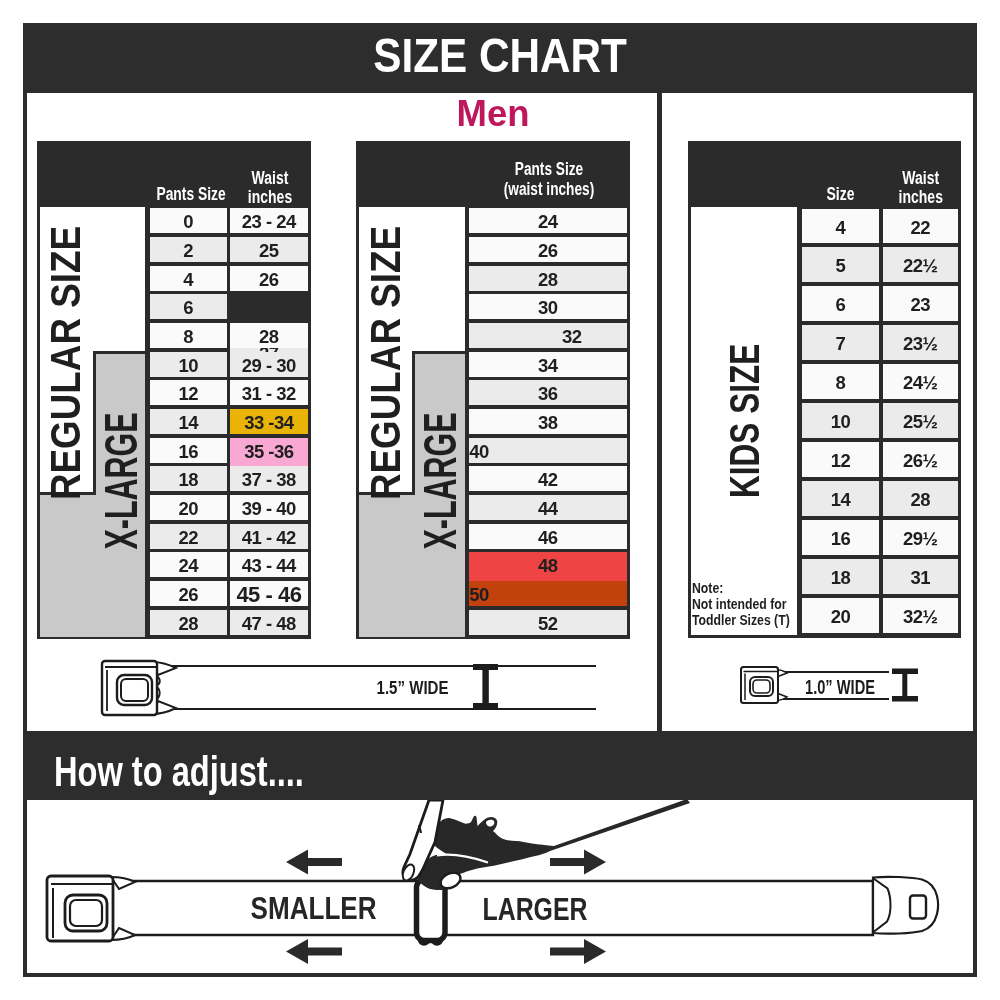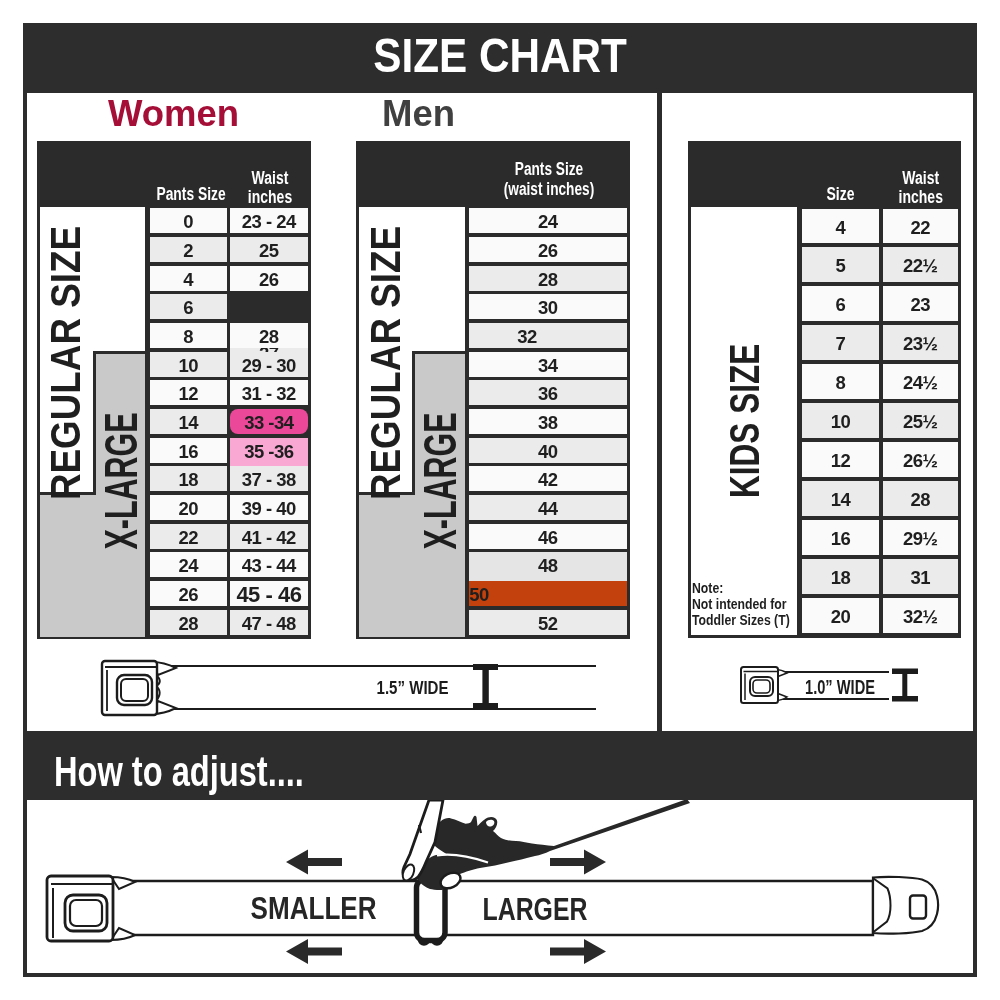--- a/index.html
+++ b/index.html
@@ -16,23 +16,22 @@
 <div style="position:absolute;left:23px;top:23px;width:954px;height:70px;background:#2d2d2d;"></div>
 
 <div style="position:absolute;left:23px;top:31px;width:954px;height:50px;text-align:center;color:#ffffff;font-size:48px;font-weight:700;line-height:50px;white-space:nowrap;transform:scaleX(0.88);">SIZE CHART</div>
 
 <div style="position:absolute;left:23px;top:93px;width:4px;height:638px;background:#2d2d2d;"></div>
 
 <div style="position:absolute;left:973px;top:93px;width:4px;height:638px;background:#2d2d2d;"></div>
 
 <div style="position:absolute;left:657px;top:93px;width:5px;height:638px;background:#2b2b2b;"></div>
 
-<div style="position:absolute;left:63px;top:94.4px;width:221px;height:40px;text-align:center;color:#a50e37;font-size:36.5px;font-weight:700;line-height:40px;">Women</div>
-
-<div style="position:absolute;left:382px;top:94.4px;width:222px;height:40px;color:#404040;font-size:36.5px;font-weight:700;line-height:40px;">Men</div>
+
+<div style="position:absolute;left:382px;top:94.4px;width:222px;height:40px;text-align:center;color:#be185d;font-size:36.5px;font-weight:700;line-height:40px;">Men</div>
 
 
 <div style="position:absolute;left:36.5px;top:141.0px;width:274.0px;height:498.0px;background:#2b2b2b;"></div>
 
 <div style="position:absolute;left:148.0px;top:184.4px;width:80.5px;height:20px;text-align:center;color:#fff;font-size:17.5px;font-weight:700;line-height:20px;white-space:nowrap;transform:scaleX(0.79);">Pants Size</div>
 
 <div style="position:absolute;left:228.5px;top:169px;width:82.0px;height:38px;text-align:center;color:#fff;font-size:17.5px;font-weight:700;line-height:18.7px;white-space:nowrap;transform:scaleX(0.80);">Waist<br>inches</div>
 
 <div style="position:absolute;left:149.75px;top:208.25px;width:77.0px;height:25.17px;background:#fafafa;text-align:center;color:#1f1f1f;font-size:18.5px;font-weight:700;letter-spacing:-0.5px;line-height:27.77px;">0</div>
 
@@ -57,21 +56,21 @@
 <div style="position:absolute;left:149.75px;top:351.59px;width:77.0px;height:25.17px;background:#ebebeb;text-align:center;color:#1f1f1f;font-size:18.5px;font-weight:700;letter-spacing:-0.5px;line-height:27.77px;">10</div>
 
 <div style="position:absolute;left:230.25px;top:351.59px;width:77.25px;height:25.17px;background:#ebebeb;text-align:center;color:#1f1f1f;font-size:18.5px;font-weight:700;letter-spacing:-0.5px;line-height:27.77px;">29 - 30</div>
 
 <div style="position:absolute;left:149.75px;top:380.25px;width:77.0px;height:25.17px;background:#fafafa;text-align:center;color:#1f1f1f;font-size:18.5px;font-weight:700;letter-spacing:-0.5px;line-height:27.77px;">12</div>
 
 <div style="position:absolute;left:230.25px;top:380.25px;width:77.25px;height:25.17px;background:#fafafa;text-align:center;color:#1f1f1f;font-size:18.5px;font-weight:700;letter-spacing:-0.5px;line-height:27.77px;">31 - 32</div>
 
 <div style="position:absolute;left:149.75px;top:408.92px;width:77.0px;height:25.17px;background:#ebebeb;text-align:center;color:#1f1f1f;font-size:18.5px;font-weight:700;letter-spacing:-0.5px;line-height:27.77px;">14</div>
 
-<div style="position:absolute;left:230.25px;top:408.92px;width:77.25px;height:25.17px;background:#ec4899;text-align:center;color:#1f1f1f;font-size:18.5px;font-weight:700;letter-spacing:-0.5px;line-height:27.77px;border-radius:8px;">33 -34</div>
+<div style="position:absolute;left:230.25px;top:408.92px;width:77.25px;height:25.17px;background:#eab308;text-align:center;color:#1f1f1f;font-size:18.5px;font-weight:700;letter-spacing:-0.5px;line-height:27.77px;">33 -34</div>
 
 <div style="position:absolute;left:149.75px;top:437.59px;width:77.0px;height:25.17px;background:#fafafa;text-align:center;color:#1f1f1f;font-size:18.5px;font-weight:700;letter-spacing:-0.5px;line-height:27.77px;">16</div>
 
 <div style="position:absolute;left:230.25px;top:437.59px;width:77.25px;height:30px;background:#f9a8d4;text-align:center;color:#1f1f1f;font-size:18.5px;font-weight:700;letter-spacing:-0.5px;line-height:27.77px;">35 -36</div>
 
 <div style="position:absolute;left:149.75px;top:466.25px;width:77.0px;height:25.17px;background:#ebebeb;text-align:center;color:#1f1f1f;font-size:18.5px;font-weight:700;letter-spacing:-0.5px;line-height:27.77px;">18</div>
 
 <div style="position:absolute;left:230.25px;top:466.25px;width:77.25px;height:25.17px;background:#ebebeb;text-align:center;color:#1f1f1f;font-size:18.5px;font-weight:700;letter-spacing:-0.5px;line-height:27.77px;">37 - 38</div>
 
 <div style="position:absolute;left:149.75px;top:494.92px;width:77.0px;height:25.17px;background:#fafafa;text-align:center;color:#1f1f1f;font-size:18.5px;font-weight:700;letter-spacing:-0.5px;line-height:27.77px;">20</div>
@@ -115,37 +114,37 @@
 <div style="position:absolute;left:467.5px;top:158.5px;width:162.0px;height:42px;text-align:center;color:#fff;font-size:18px;font-weight:700;line-height:20.5px;white-space:nowrap;transform:scaleX(0.76);">Pants Size<br>(waist inches)</div>
 
 <div style="position:absolute;left:469.25px;top:208.25px;width:157.25px;height:25.17px;background:#fafafa;text-align:center;color:#1f1f1f;font-size:18.5px;font-weight:700;letter-spacing:-0.5px;line-height:27.77px;">24</div>
 
 <div style="position:absolute;left:469.25px;top:236.92px;width:157.25px;height:25.17px;background:#fafafa;text-align:center;color:#1f1f1f;font-size:18.5px;font-weight:700;letter-spacing:-0.5px;line-height:27.77px;">26</div>
 
 <div style="position:absolute;left:469.25px;top:265.58px;width:157.25px;height:25.17px;background:#ebebeb;text-align:center;color:#1f1f1f;font-size:18.5px;font-weight:700;letter-spacing:-0.5px;line-height:27.77px;">28</div>
 
 <div style="position:absolute;left:469.25px;top:294.25px;width:157.25px;height:25.17px;background:#fafafa;text-align:center;color:#1f1f1f;font-size:18.5px;font-weight:700;letter-spacing:-0.5px;line-height:27.77px;">30</div>
 
-<div style="position:absolute;left:469.25px;top:322.92px;width:157.25px;height:25.17px;background:#ebebeb;color:#1f1f1f;font-size:18.5px;font-weight:700;letter-spacing:-0.5px;line-height:27.77px;padding-left:48px;">32</div>
+<div style="position:absolute;left:469.25px;top:322.92px;width:157.25px;height:25.17px;background:#ebebeb;text-align:center;color:#1f1f1f;font-size:18.5px;font-weight:700;letter-spacing:-0.5px;line-height:27.77px;padding-left:48px;">32</div>
 
 <div style="position:absolute;left:469.25px;top:351.59px;width:157.25px;height:25.17px;background:#fafafa;text-align:center;color:#1f1f1f;font-size:18.5px;font-weight:700;letter-spacing:-0.5px;line-height:27.77px;">34</div>
 
 <div style="position:absolute;left:469.25px;top:380.25px;width:157.25px;height:25.17px;background:#ebebeb;text-align:center;color:#1f1f1f;font-size:18.5px;font-weight:700;letter-spacing:-0.5px;line-height:27.77px;">36</div>
 
 <div style="position:absolute;left:469.25px;top:408.92px;width:157.25px;height:25.17px;background:#fafafa;text-align:center;color:#1f1f1f;font-size:18.5px;font-weight:700;letter-spacing:-0.5px;line-height:27.77px;">38</div>
 
-<div style="position:absolute;left:469.25px;top:437.59px;width:157.25px;height:25.17px;background:#ebebeb;text-align:center;color:#1f1f1f;font-size:18.5px;font-weight:700;letter-spacing:-0.5px;line-height:27.77px;">40</div>
+<div style="position:absolute;left:469.25px;top:437.59px;width:157.25px;height:25.17px;background:#ebebeb;color:#1f1f1f;font-size:18.5px;font-weight:700;letter-spacing:-0.5px;line-height:27.77px;">40</div>
 
 <div style="position:absolute;left:469.25px;top:466.25px;width:157.25px;height:25.17px;background:#fafafa;text-align:center;color:#1f1f1f;font-size:18.5px;font-weight:700;letter-spacing:-0.5px;line-height:27.77px;">42</div>
 
 <div style="position:absolute;left:469.25px;top:494.92px;width:157.25px;height:25.17px;background:#ebebeb;text-align:center;color:#1f1f1f;font-size:18.5px;font-weight:700;letter-spacing:-0.5px;line-height:27.77px;">44</div>
 
 <div style="position:absolute;left:469.25px;top:523.59px;width:157.25px;height:25.17px;background:#fafafa;text-align:center;color:#1f1f1f;font-size:18.5px;font-weight:700;letter-spacing:-0.5px;line-height:27.77px;">46</div>
 
-<div style="position:absolute;left:469.25px;top:552.25px;width:157.25px;height:40px;background:#e5e5e5;text-align:center;color:#1f1f1f;font-size:18.5px;font-weight:700;letter-spacing:-0.5px;line-height:27.77px;">48</div>
+<div style="position:absolute;left:469.25px;top:552.25px;width:157.25px;height:40px;background:#ef4444;text-align:center;color:#1f1f1f;font-size:18.5px;font-weight:700;letter-spacing:-0.5px;line-height:27.77px;">48</div>
 
 <div style="position:absolute;left:469.25px;top:580.92px;width:157.25px;height:25.17px;background:#c2410c;text-align:left;color:#1f1f1f;font-size:18.5px;font-weight:700;letter-spacing:-0.5px;line-height:27.77px;">50</div>
 
 <div style="position:absolute;left:469.25px;top:609.59px;width:157.25px;height:25.17px;background:#ebebeb;text-align:center;color:#1f1f1f;font-size:18.5px;font-weight:700;letter-spacing:-0.5px;line-height:27.77px;">52</div>
 
 <div style="position:absolute;left:358.5px;top:206.5px;width:106px;height:285.5px;background:#ffffff;"></div>
 
 <div style="position:absolute;left:414.5px;top:354px;width:50px;height:282.5px;background:#c9c9c9;"></div>
 
 <div style="position:absolute;left:358.5px;top:495px;width:106px;height:141.5px;background:#c9c9c9;"></div>

